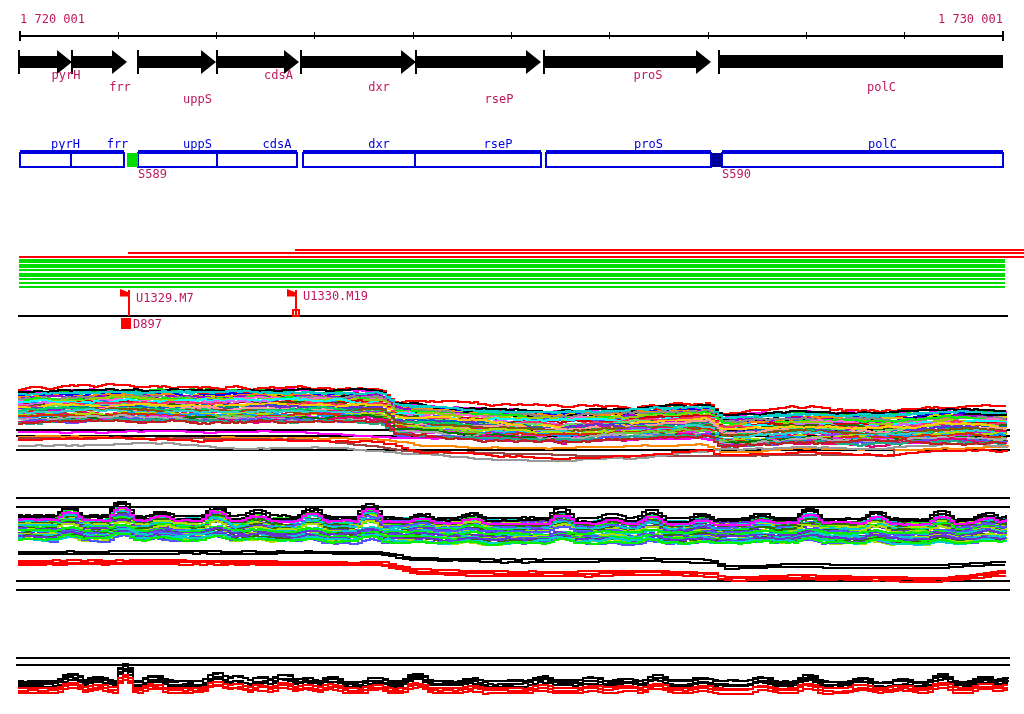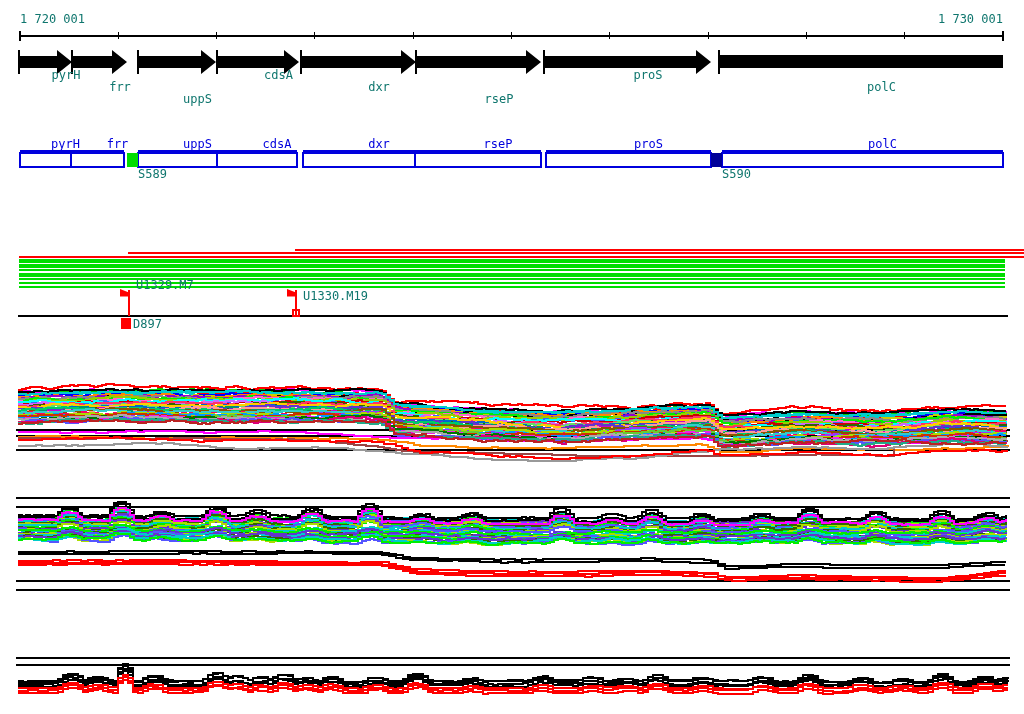--- a/index.html
+++ b/index.html
@@ -1,20 +1,20 @@
 <!DOCTYPE html>
 <html><head>
 <meta charset="utf-8">
 <style>
   html,body{margin:0;padding:0;background:#fff;}
   .stage{position:relative;width:1024px;height:714px;background:#fff;overflow:hidden;
          font-family:"DejaVu Sans Mono","Liberation Mono",monospace;}
   svg{position:absolute;left:0;top:0;}
   #labels{position:absolute;left:0;top:0;width:1024px;height:714px;}
-  .lbl{position:absolute;font-size:12px;line-height:13px;white-space:pre;color:#0f766e;}
+  .lbl{position:absolute;font-size:12px;line-height:13px;white-space:pre;color:#be185d;}
   .lbl.center{transform:translateX(-50%);margin-left:20px;}
 </style>
 </head>
 <body>
 
 <div class="stage">
   <svg id="gfx" width="1024" height="714">
       <line x1="20" y1="36" x2="1003" y2="36" stroke="#000" stroke-width="1.2" shape-rendering="crispEdges"></line>
       <line x1="20" y1="31" x2="20" y2="41" stroke="#000" stroke-width="1.5" shape-rendering="crispEdges"></line>
       <line x1="118.3" y1="32" x2="118.3" y2="39" stroke="#000" stroke-width="1" shape-rendering="crispEdges"></line>
@@ -205,17 +205,17 @@
       <div class="lbl center" style="left: 45.5px; top: 138px; color: rgb(0, 0, 221);">pyrH</div>
       <div class="lbl center" style="left: 97.5px; top: 138px; color: rgb(0, 0, 221);">frr</div>
       <div class="lbl center" style="left: 177.5px; top: 138px; color: rgb(0, 0, 221);">uppS</div>
       <div class="lbl center" style="left: 257px; top: 138px; color: rgb(0, 0, 221);">cdsA</div>
       <div class="lbl center" style="left: 359px; top: 138px; color: rgb(0, 0, 221);">dxr</div>
       <div class="lbl center" style="left: 478px; top: 138px; color: rgb(0, 0, 221);">rseP</div>
       <div class="lbl center" style="left: 628.5px; top: 138px; color: rgb(0, 0, 221);">proS</div>
       <div class="lbl center" style="left: 862.5px; top: 138px; color: rgb(0, 0, 221);">polC</div>
       <div class="lbl center" style="left: 132.5px; top: 168px;">S589</div>
       <div class="lbl center" style="left: 716.5px; top: 168px;">S590</div>
-      <div class="lbl" style="left: 136px; top: 279px; text-align: center;">U1329.M7</div>
+      <div class="lbl" style="left: 136px; top: 292px; text-align: center;">U1329.M7</div>
       <div class="lbl" style="left: 303px; top: 290px; text-align: right;">U1330.M19</div>
       <div class="lbl" style="left: 133px; top: 318px;">D897</div>
     </div>
 </div>
 
 </body></html>

